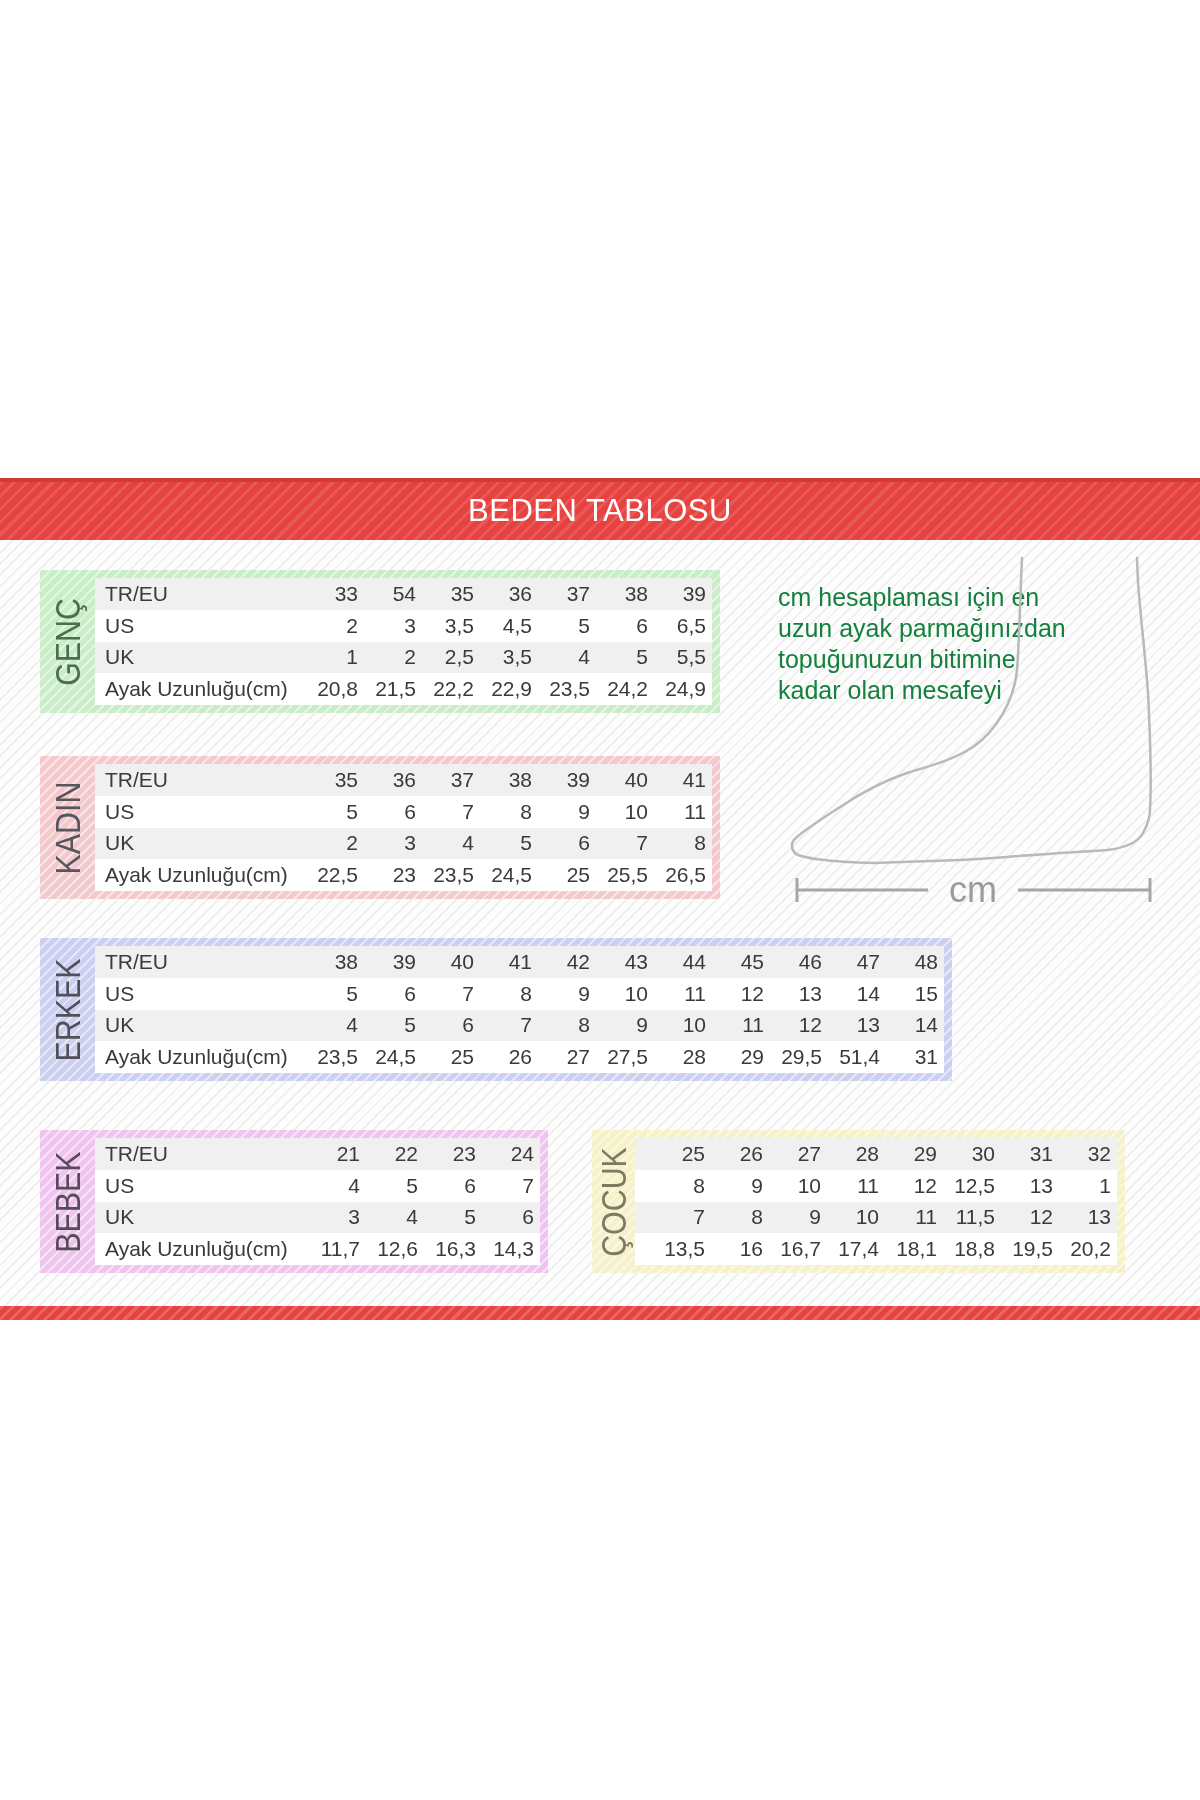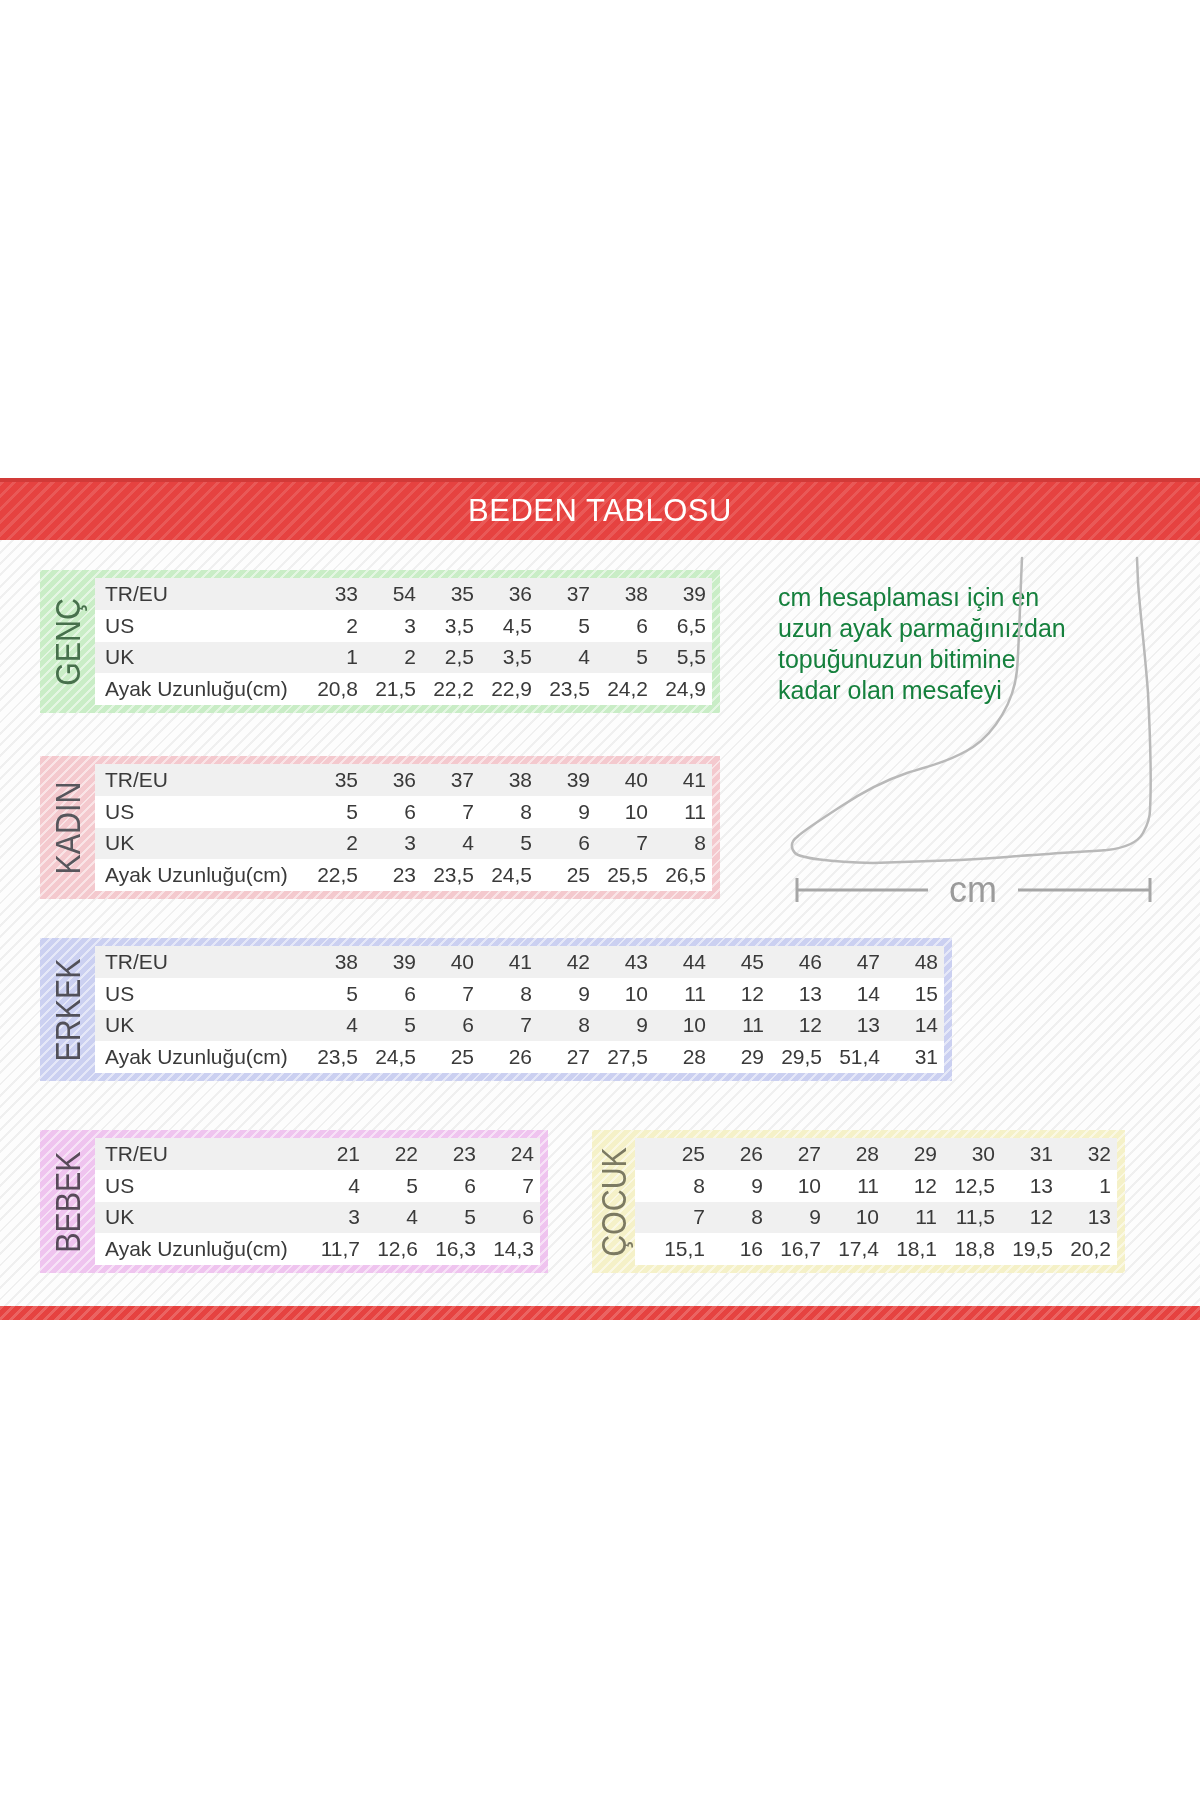--- a/index.html
+++ b/index.html
@@ -301,21 +301,21 @@
           <div class="cell">7</div>
           <div class="cell">8</div>
           <div class="cell">9</div>
           <div class="cell">10</div>
           <div class="cell">11</div>
           <div class="cell">11,5</div>
           <div class="cell">12</div>
           <div class="cell">13</div>
         </div>
         <div class="row">
-          <div class="cell">15,1</div>
+          <div class="cell">13,5</div>
           <div class="cell">16</div>
           <div class="cell">16,7</div>
           <div class="cell">17,4</div>
           <div class="cell">18,1</div>
           <div class="cell">18,8</div>
           <div class="cell">19,5</div>
           <div class="cell">20,2</div>
         </div>
       </div>
   </div>

